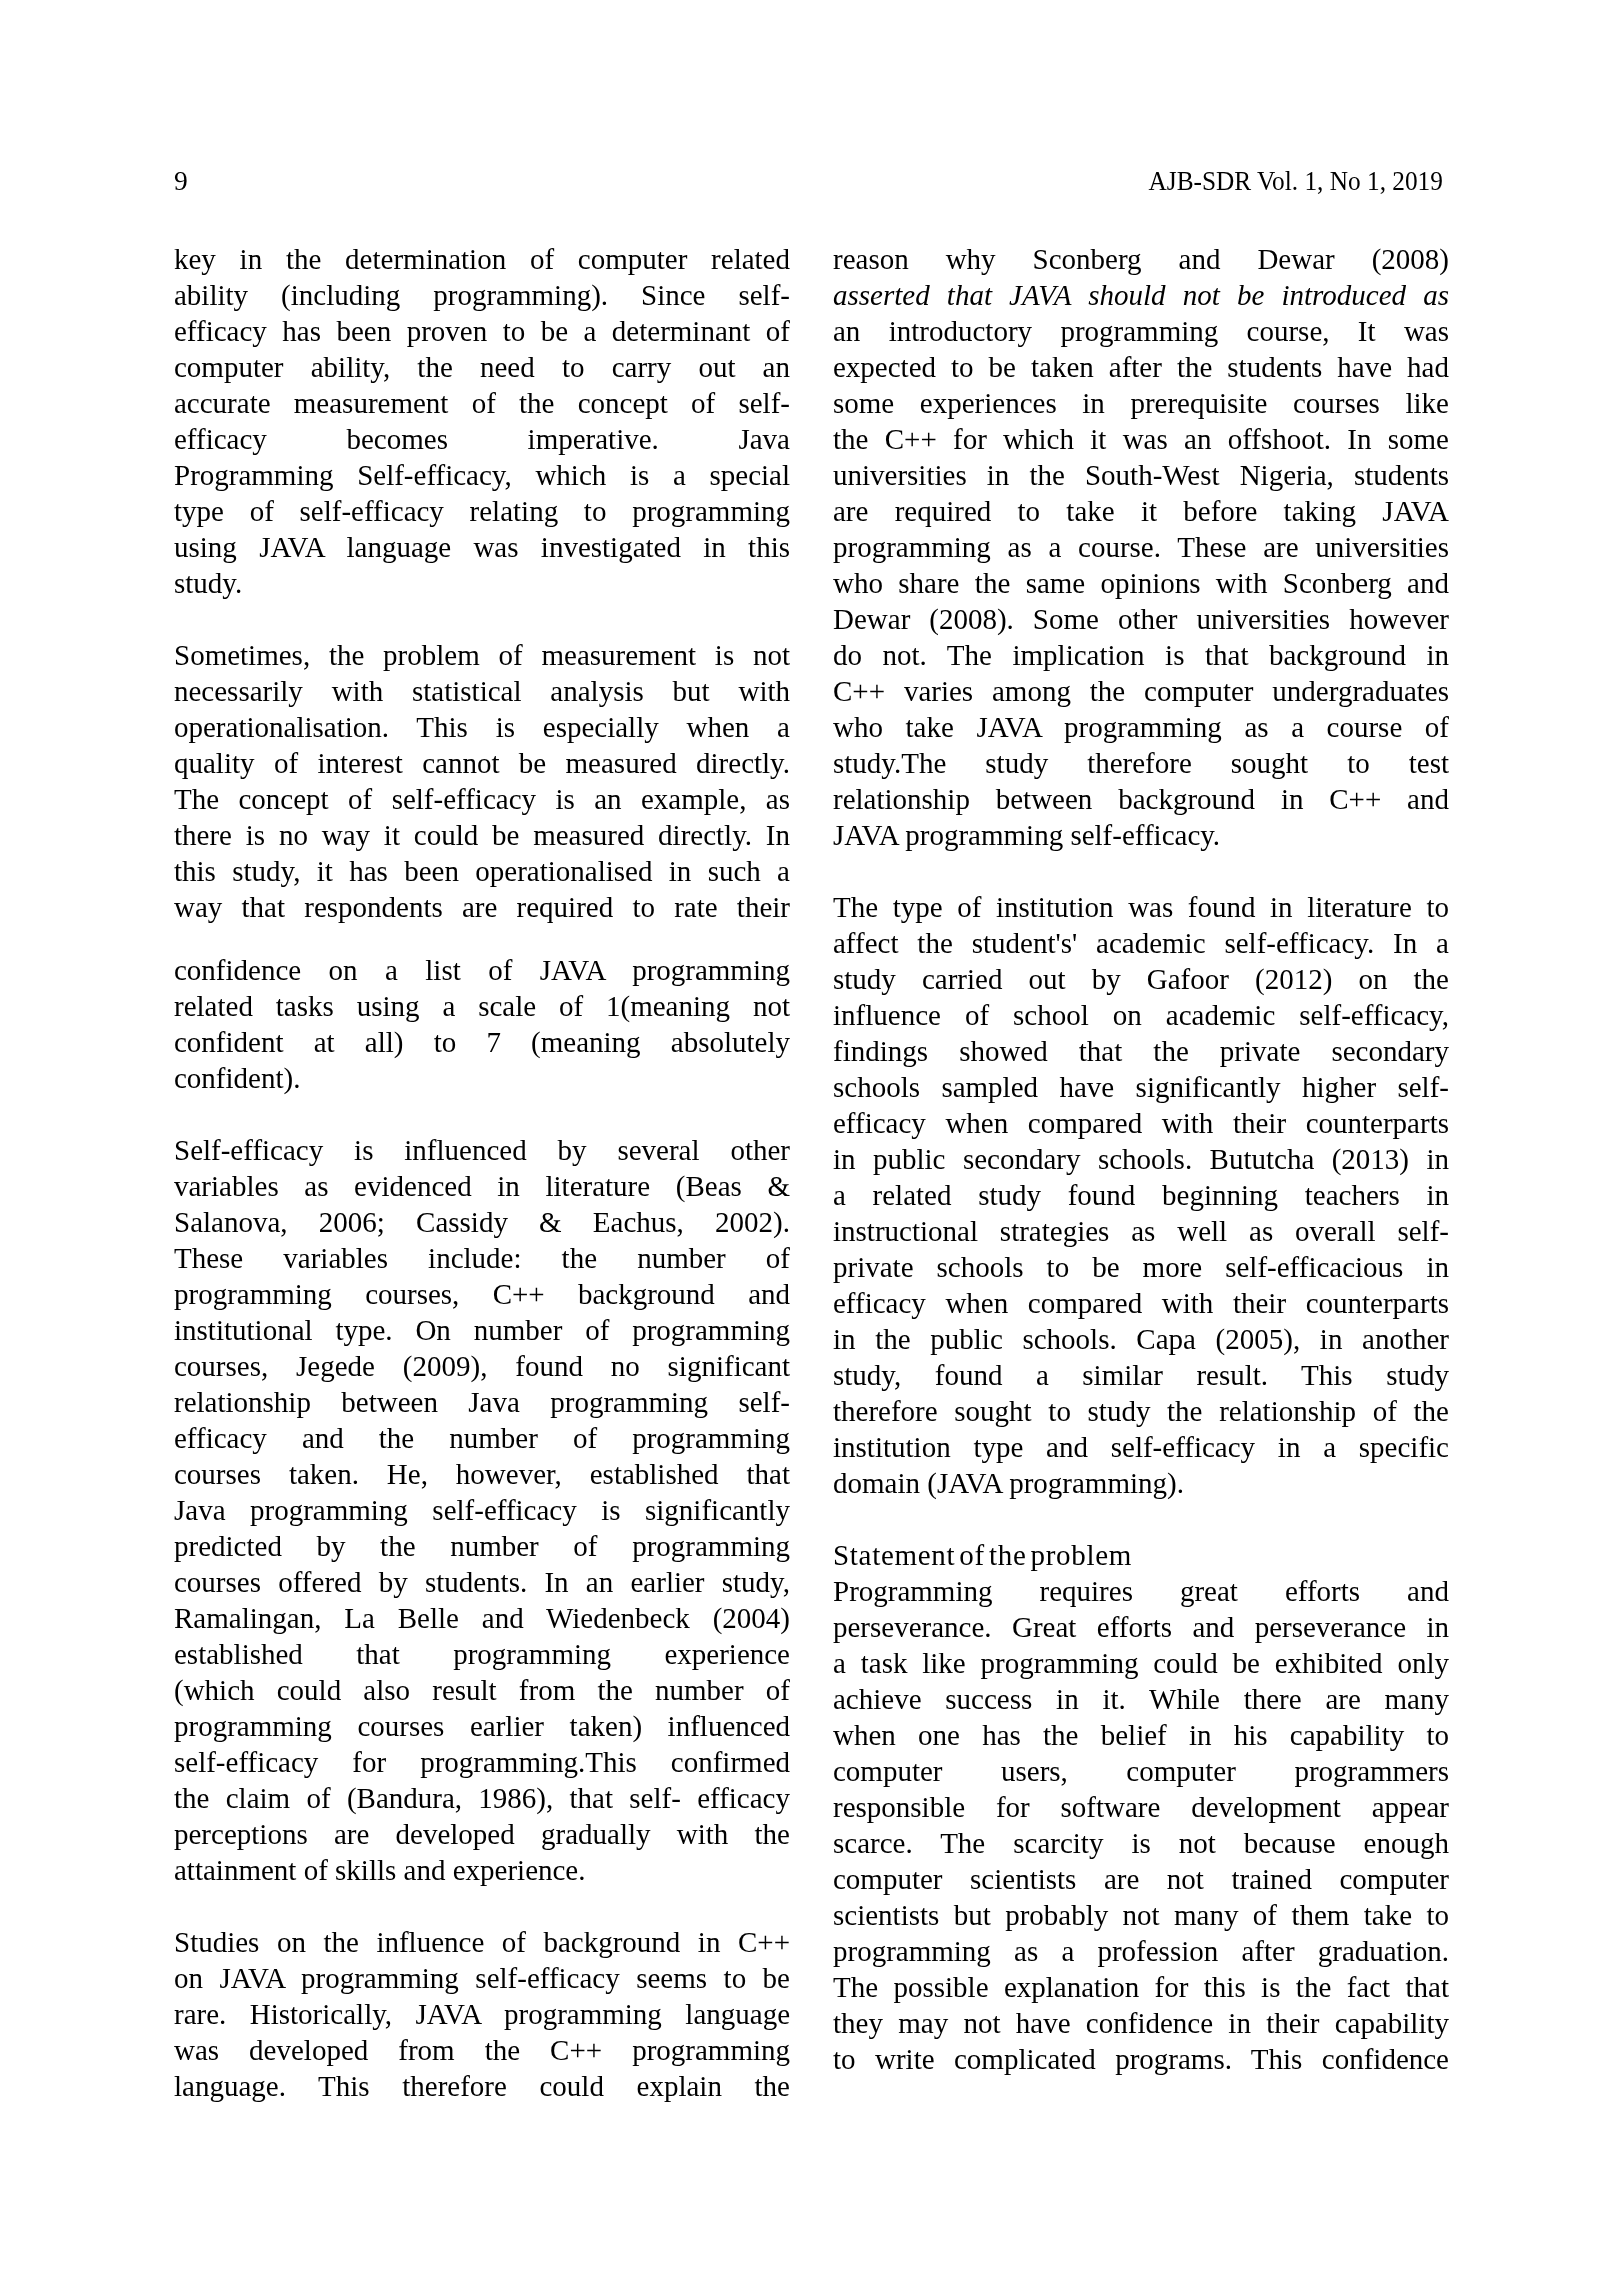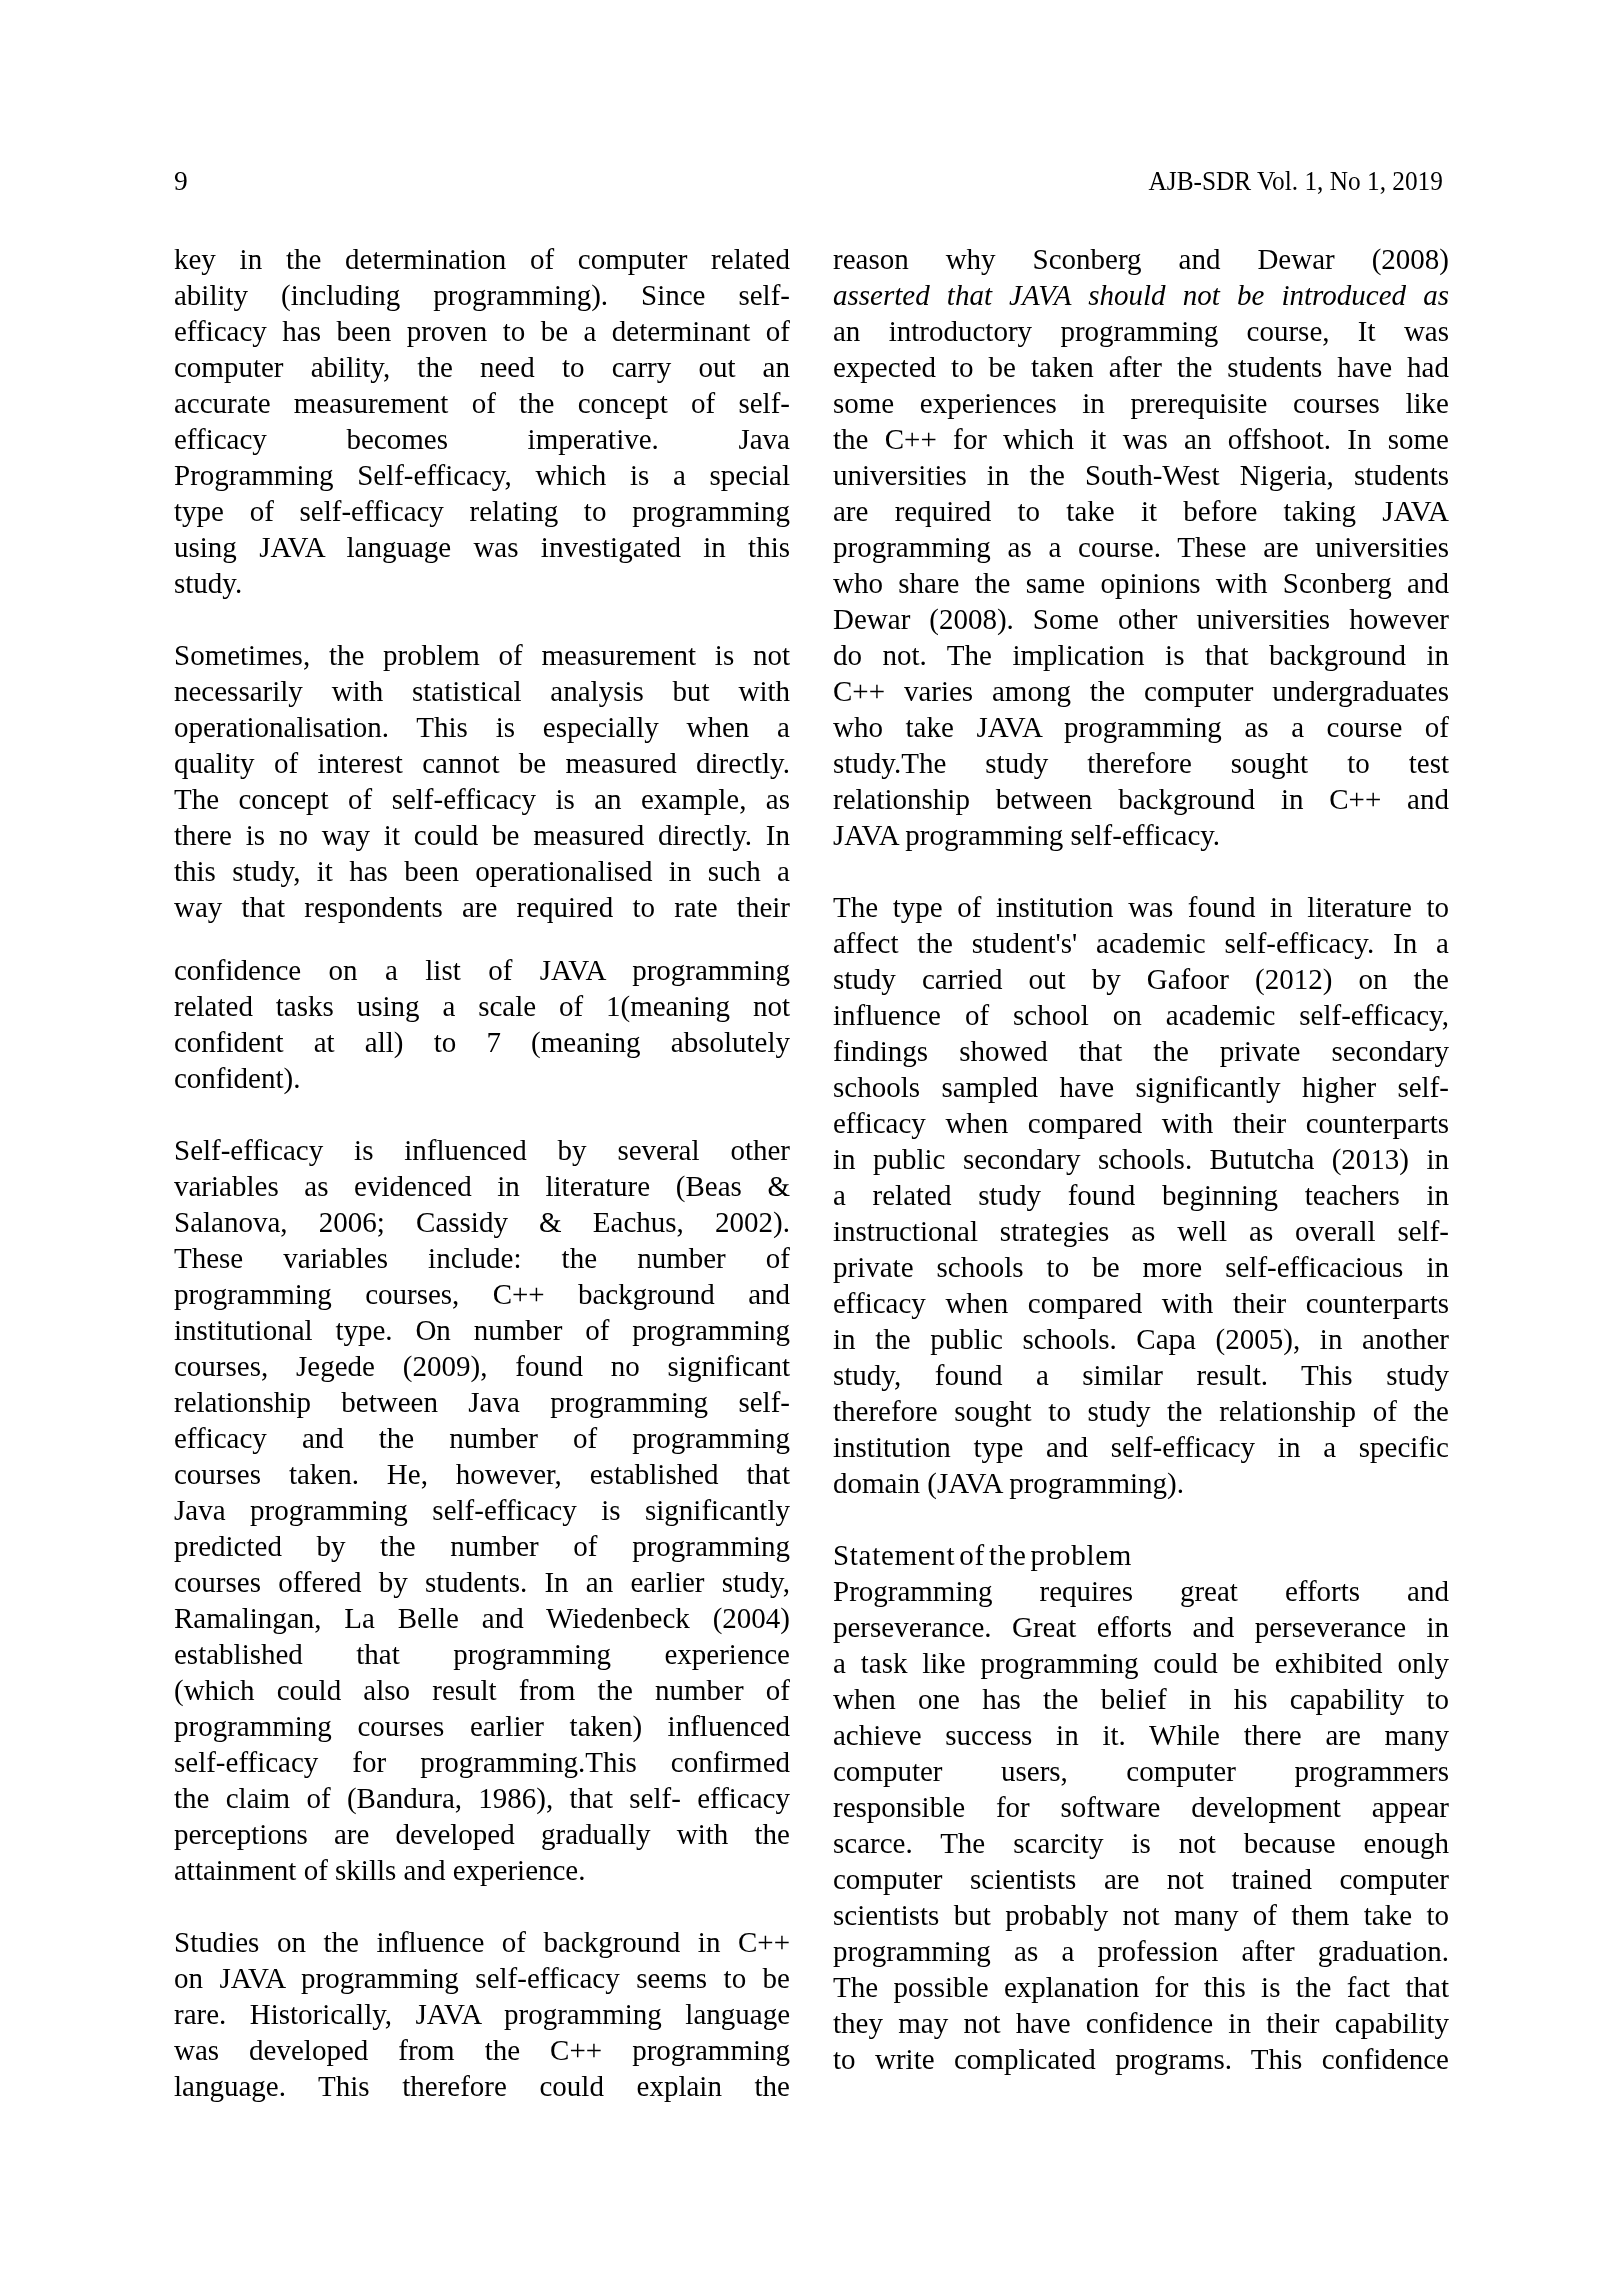--- a/index.html
+++ b/index.html
@@ -133,22 +133,22 @@
         <div class="line" style="width: 616px;">study, found a similar result. This study</div>
         <div class="line" style="width: 616px;">therefore sought to study the relationship of the</div>
         <div class="line" style="width: 616px;">institution type and self-efficacy in a specific</div>
         <div class="line last" style="width: 616px;">domain (JAVA programming).</div>
       </div>
       <div class="para">
         <div class="heading-line">Statement of the problem</div>
         <div class="line" style="width: 616px;">Programming requires great efforts and</div>
         <div class="line" style="width: 616px;">perseverance. Great efforts and perseverance in</div>
         <div class="line" style="width: 616px;">a task like programming could be exhibited only</div>
+        <div class="line" style="width: 616px;">achieve success in it. While there are many</div>
         <div class="line" style="width: 616px;">when one has the belief in his capability to</div>
-        <div class="line" style="width: 616px;">achieve success in it. While there are many</div>
         <div class="line" style="width: 616px;">computer users, computer programmers</div>
         <div class="line" style="width: 616px;">responsible for software development appear</div>
         <div class="line" style="width: 616px;">scarce. The scarcity is not because enough</div>
         <div class="line" style="width: 616px;">computer scientists are not trained computer</div>
         <div class="line" style="width: 616px;">scientists but probably not many of them take to</div>
         <div class="line" style="width: 616px;">programming as a profession after graduation.</div>
         <div class="line" style="width: 616px;">The possible explanation for this is the fact that</div>
         <div class="line" style="width: 616px;">they may not have confidence in their capability</div>
         <div class="line" style="width: 616px;">to write complicated programs. This confidence</div>
       </div>

